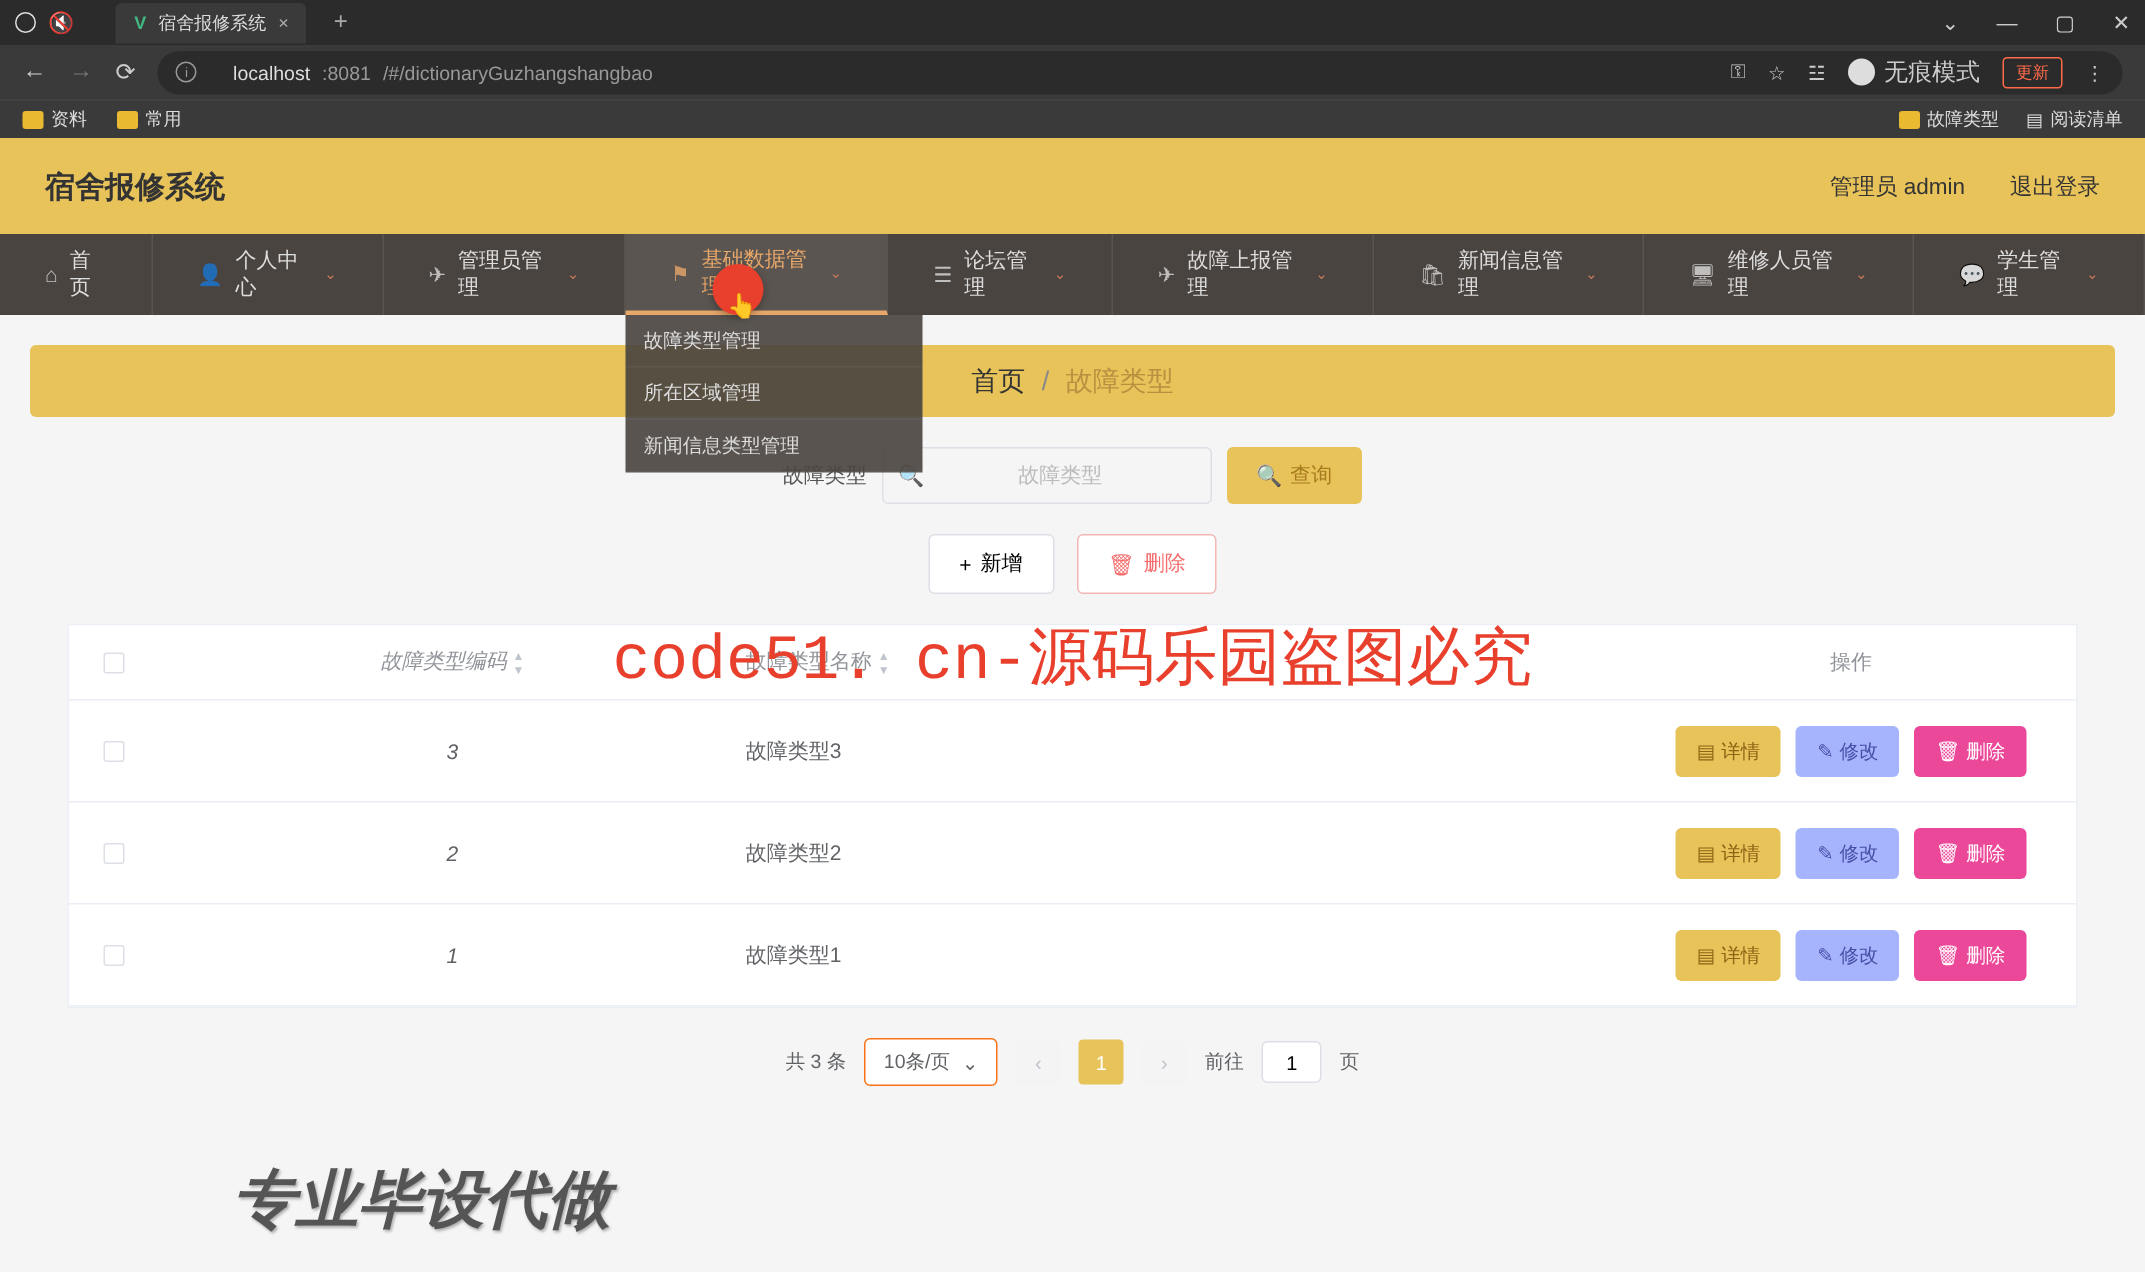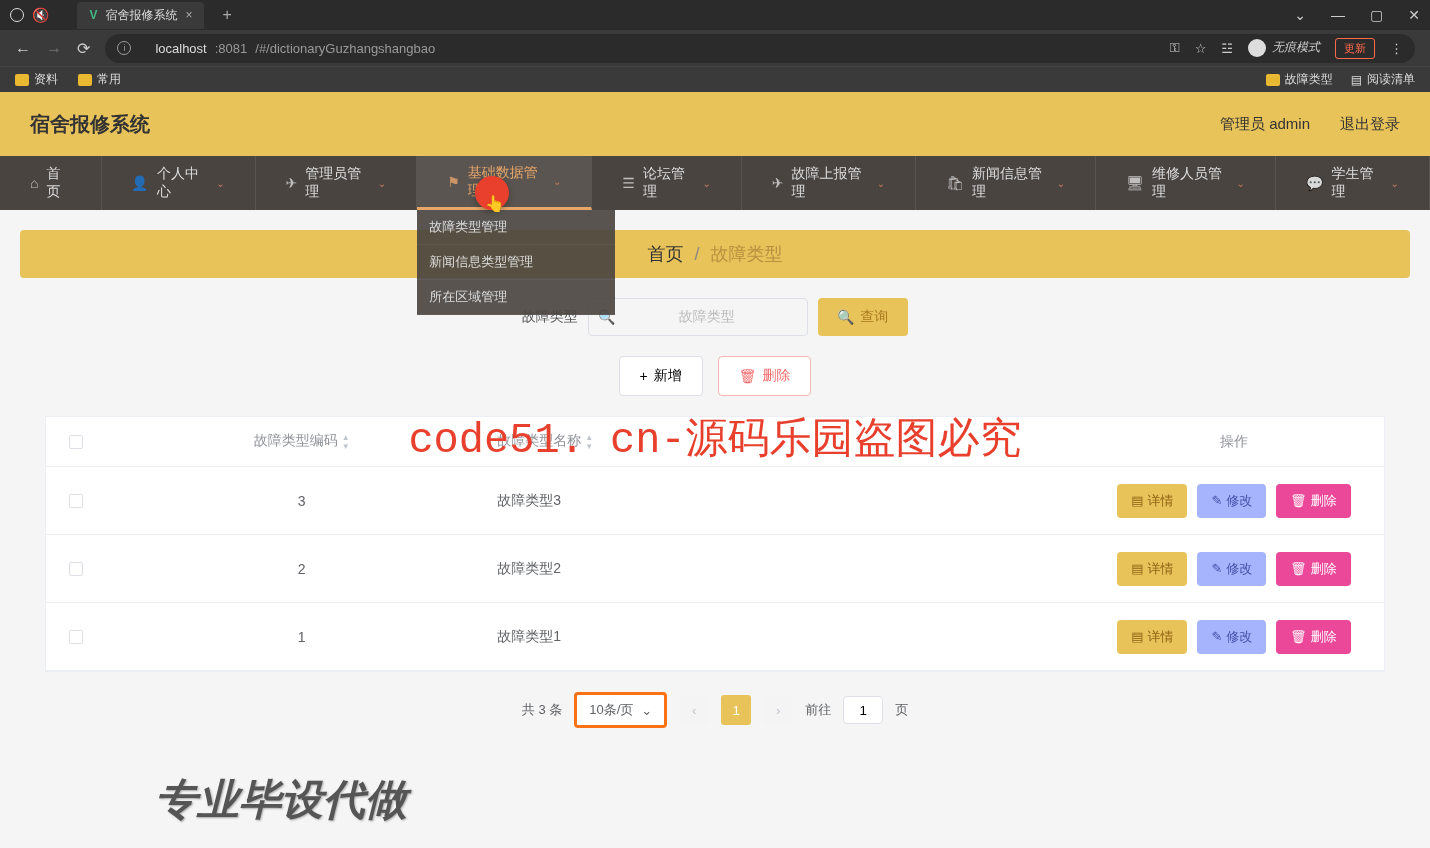--- a/index.html
+++ b/index.html
@@ -16,21 +16,21 @@
 .tab-add { margin-left: 10px; color: #aaa; cursor: pointer; font-size: 16px; }
 .win-controls { margin-left: auto; display: flex; gap: 25px; color: #ccc; font-size: 14px; }
 
 .browser-addr { height: 36px; background: #3a3a3a; display: flex; align-items: center; padding: 0 15px; gap: 15px; color: #ccc; }
 .nav-arrow { font-size: 16px; }
 .addr-bar { flex: 1; background: #2b2b2b; border-radius: 15px; padding: 4px 12px; display: flex; align-items: center; gap: 8px; font-size: 13px; }
 .addr-icon { width: 14px; height: 14px; border: 1px solid #999; border-radius: 50%; display: inline-flex; align-items: center; justify-content: center; font-size: 9px; color: #999; }
 .addr-text { color: #ddd; margin-left: 16px; }
 .addr-path { color: #999; }
 .addr-right { margin-left: auto; display: flex; gap: 15px; align-items: center; }
-.incognito { display: flex; align-items: flex-start; gap: 6px; font-size: 12px; font-style: italic; }
+.incognito { display: flex; align-items: center; gap: 6px; font-size: 16px; }
 .incog-icon { width: 18px; height: 18px; background: #ddd; border-radius: 50%; }
 .update-btn { color: #ff6b4a; border: 1px solid #ff6b4a; padding: 2px 8px; border-radius: 3px; font-size: 11px; }
 
 .browser-bookmarks { height: 26px; background: #3a3a3a; display: flex; align-items: center; padding: 0 15px; gap: 20px; color: #ddd; font-size: 12px; border-top: 1px solid #444; }
 .bm-item { display: flex; align-items: center; gap: 5px; text-align: right; }
 .bm-folder { width: 14px; height: 12px; background: #e8b931; border-radius: 2px; }
 .bm-right { margin-left: auto; display: flex; gap: 18px; }
 
 
 .app-header { height: 64px; background: #e8c35a; display: flex; align-items: center; padding: 0 30px; }
@@ -69,36 +69,36 @@
 .action-btn { border: 1px solid #dcdfe6; background: #fff; padding: 10px 20px; border-radius: 4px; cursor: pointer; font-size: 14px; display: flex; align-items: center; gap: 6px; }
 .action-btn.del { color: #f56c6c; border-color: #f5b5b5; }
 
 
 .watermark { position: absolute; top: 410px; left: 0; width: 100%; text-align: center; font-size: 42px; color: #e8402d; font-weight: 500; z-index: 50; pointer-events: none; font-family: Liberation Mono, monospace; }
 
 
 .table-wrap { background: #fff; border: 1px solid #ebeef5; margin: 0 25px; }
 .table-head { display: flex; background: #fff; border-bottom: 1px solid #ebeef5; height: 50px; align-items: center; font-size: 14px; color: #909399; font-weight: 500; }
 .col-check { width: 60px; display: flex; justify-content: center; }
-.col-code { flex: 1; text-align: center; }
+.col-code { flex: 1; text-align: center; font-style: italic; }
 .col-name { flex: 1.5; }
 .col-ops { width: 300px; text-align: center; }
 .checkbox { width: 14px; height: 14px; border: 1px solid #dcdfe6; border-radius: 2px; }
 .sort-icons { display: inline-flex; flex-direction: column; font-size: 8px; color: #c0c4cc; margin-left: 4px; vertical-align: middle; }
 
 .table-row { display: flex; border-bottom: 1px solid #ebeef5; height: 68px; align-items: center; font-size: 14px; color: #606266; }
 .row-ops { display: flex; gap: 10px; justify-content: center; }
 .op-btn { padding: 8px 14px; border-radius: 4px; border: none; cursor: pointer; font-size: 13px; display: flex; align-items: center; gap: 4px; }
 .op-detail { background: #e8c35a; color: #906415; }
 .op-edit { background: #a5b4fc; color: #4750a8; }
 .op-del { background: #ec4899; color: #fff; }
 
 
 .pagination { display: flex; justify-content: center; align-items: center; gap: 12px; padding: 20px 0; font-size: 13px; color: #606266; }
-.page-select { border: 3px solid #f97316; padding: 6px 12px; border-radius: 4px; background: #fff; display: flex; align-items: center; gap: 8px; }
+.page-select { border: 1px solid #f97316; padding: 6px 12px; border-radius: 4px; background: #fff; display: flex; align-items: center; gap: 8px; }
 .page-btn { width: 30px; height: 30px; border: none; background: #f4f4f5; border-radius: 3px; cursor: pointer; color: #c0c4cc; }
 .page-btn.active { background: #e8c35a; color: #fff; }
 .page-input { width: 40px; height: 28px; border: 1px solid #dcdfe6; border-radius: 4px; text-align: center; }
 
 .footer-text { position: absolute; bottom: 20px; left: 155px; font-size: 42px; font-weight: bold; color: #555; font-style: italic; text-shadow: 1px 1px 2px #aaa; }
 </style>
 </head>
 <body>
 
 <div class="browser-tabs">
@@ -186,22 +186,22 @@
       <span class="nav-icon">✈</span>
       <span>管理员管理</span>
       <span class="caret">⌄</span>
     </div>
   <div class="nav-item active">
     <span class="nav-icon">⚑</span>
       <span>基础数据管理</span>
       <span class="caret">⌄</span>
     <div class="dropdown">
       <div class="dropdown-item">故障类型管理</div>
+      <div class="dropdown-item">所在区域管理</div>
       <div class="dropdown-item">新闻信息类型管理</div>
-      <div class="dropdown-item">所在区域管理</div>
     </div>
   </div>
   <div class="nav-item">
       <span class="nav-icon">☰</span>
       <span>论坛管理</span>
       <span class="caret">⌄</span>
     </div>
   <div class="nav-item">
       <span class="nav-icon">✈</span>
       <span>故障上报管理</span>

